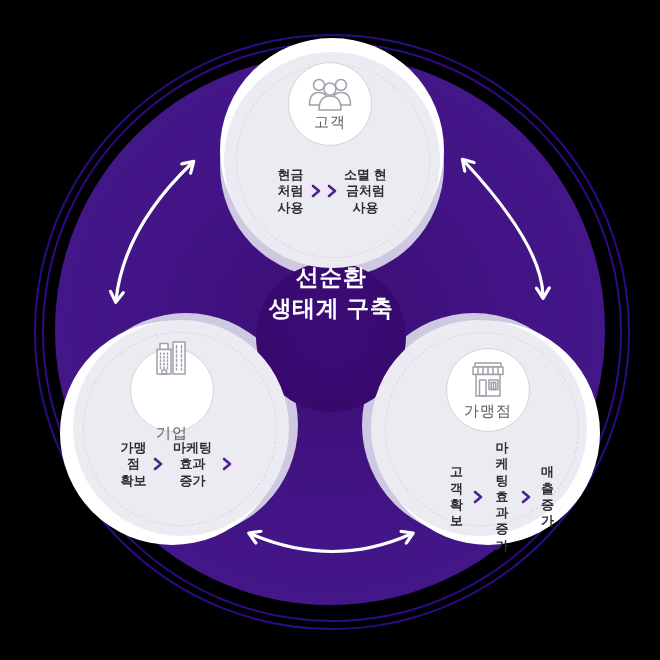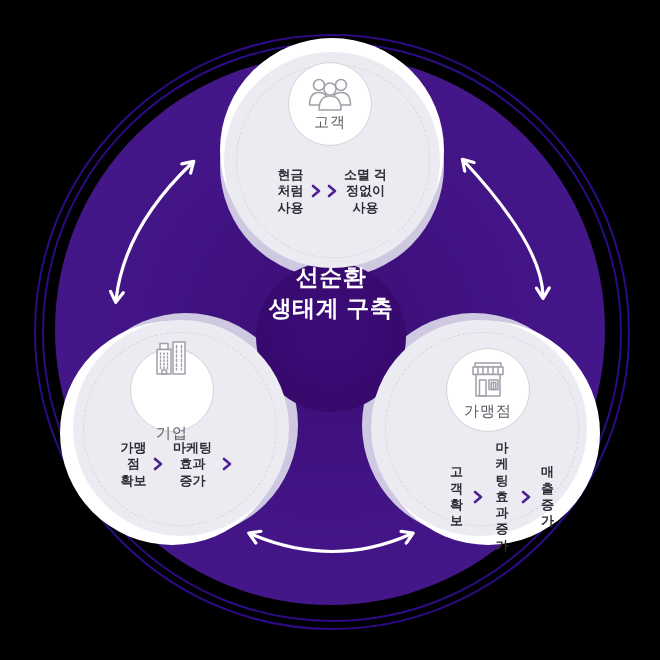--- a/index.html
+++ b/index.html
@@ -108,21 +108,21 @@
       <span class="chev">
           <svg width="10" height="14" viewBox="0 0 10 14">
             <polyline points="2,2 8,7 2,12" fill="none" stroke="#4f2190" stroke-width="2.6" stroke-linecap="round" stroke-linejoin="round"></polyline>
           </svg>
         </span>
       <span class="chev">
           <svg width="10" height="14" viewBox="0 0 10 14">
             <polyline points="2,2 8,7 2,12" fill="none" stroke="#4f2190" stroke-width="2.6" stroke-linecap="round" stroke-linejoin="round"></polyline>
           </svg>
         </span>
-      <span class="step">소멸 걱정없이
+      <span class="step">소멸 현금처럼
 사용</span>
     </div>
   </div>
 
   <div class="node company">
     <div class="white"></div>
     <div class="fill"></div>
     <div class="deco"></div>
     <div class="icon-circle">
       <span>

